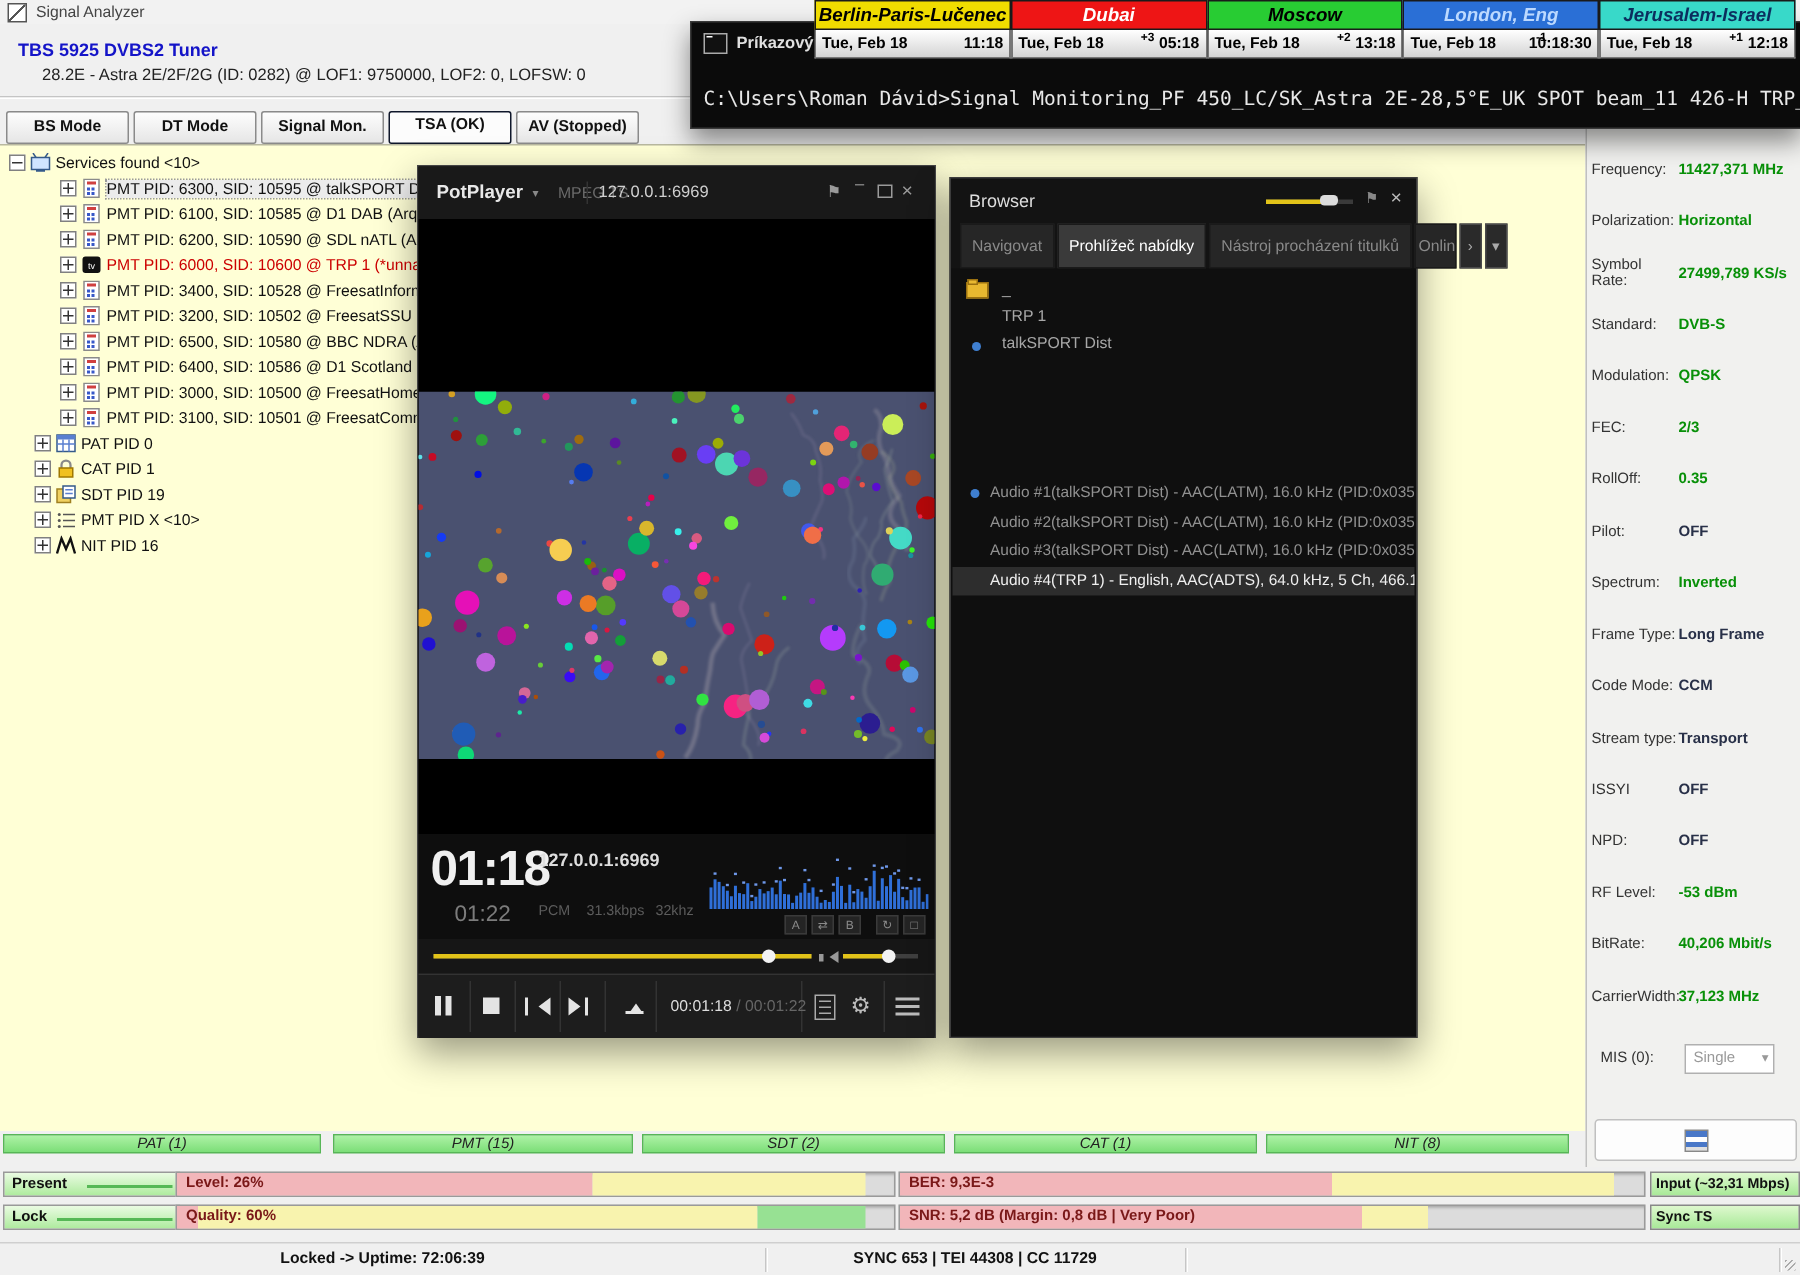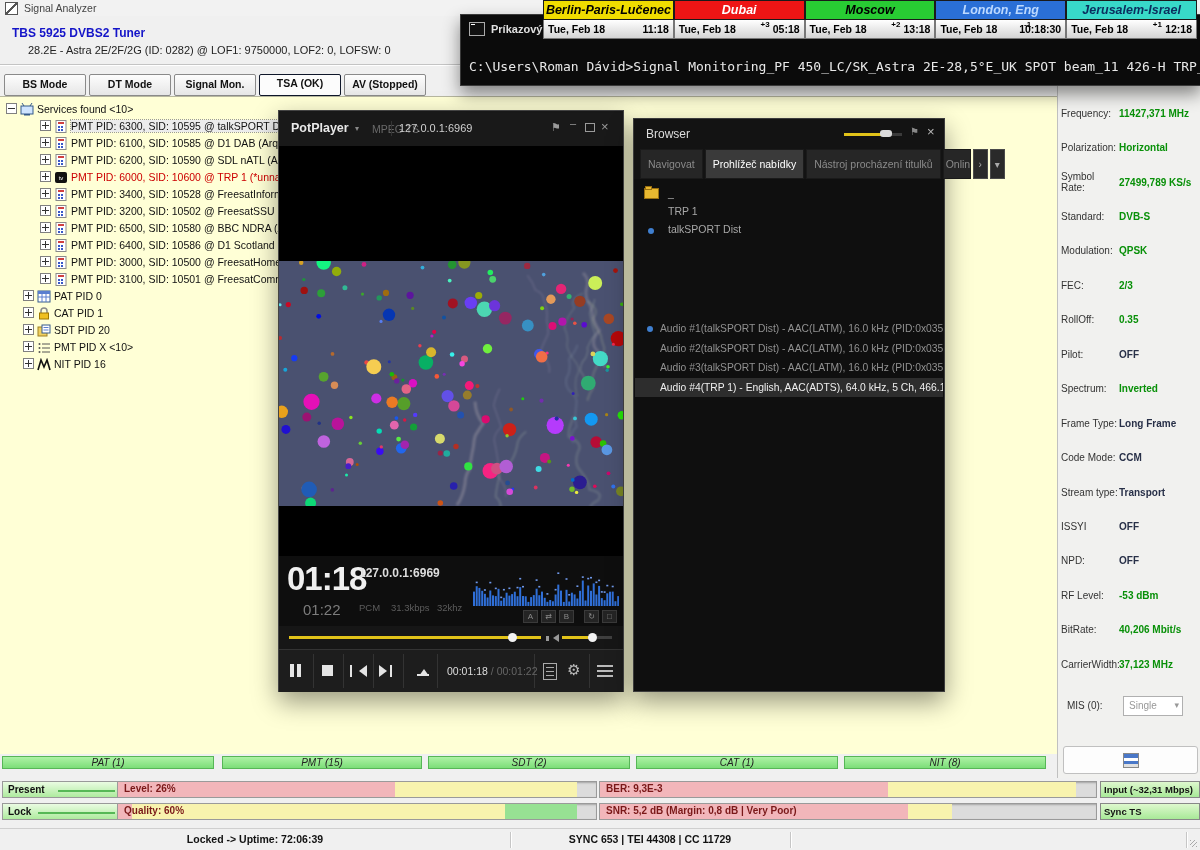--- a/index.html
+++ b/index.html
@@ -331,21 +331,21 @@
         <div class="lbl">CAT PID 1</div>
       </div>
       <div class="trow ind1">
         <div class="expbox plus"></div>
         <div class="ticon"><svg width="14" height="13">
             <rect x="1" y="3" width="9" height="9" fill="#f0d060" stroke="#a08020"></rect>
             <rect x="5" y="1" width="8" height="8" fill="#fff" stroke="#345a8a"></rect>
             <line x1="6.5" y1="3.5" x2="11.5" y2="3.5" stroke="#5a7fd0"></line>
             <line x1="6.5" y1="6" x2="11.5" y2="6" stroke="#5a7fd0"></line>
           </svg></div>
-        <div class="lbl">SDT PID 20</div>
+        <div class="lbl">SDT PID 19</div>
       </div>
       <div class="trow ind1">
         <div class="expbox plus"></div>
         <div class="ticon"><svg width="14" height="13">
             <circle cx="2.5" cy="3" r="1" fill="#555"></circle>
             <circle cx="2.5" cy="7" r="1" fill="#555"></circle>
             <circle cx="2.5" cy="11" r="1" fill="#555"></circle>
             <line x1="5" y1="3" x2="13" y2="3" stroke="#555"></line>
             <line x1="5" y1="7" x2="13" y2="7" stroke="#555"></line>
             <line x1="5" y1="11" x2="13" y2="11" stroke="#555"></line>

